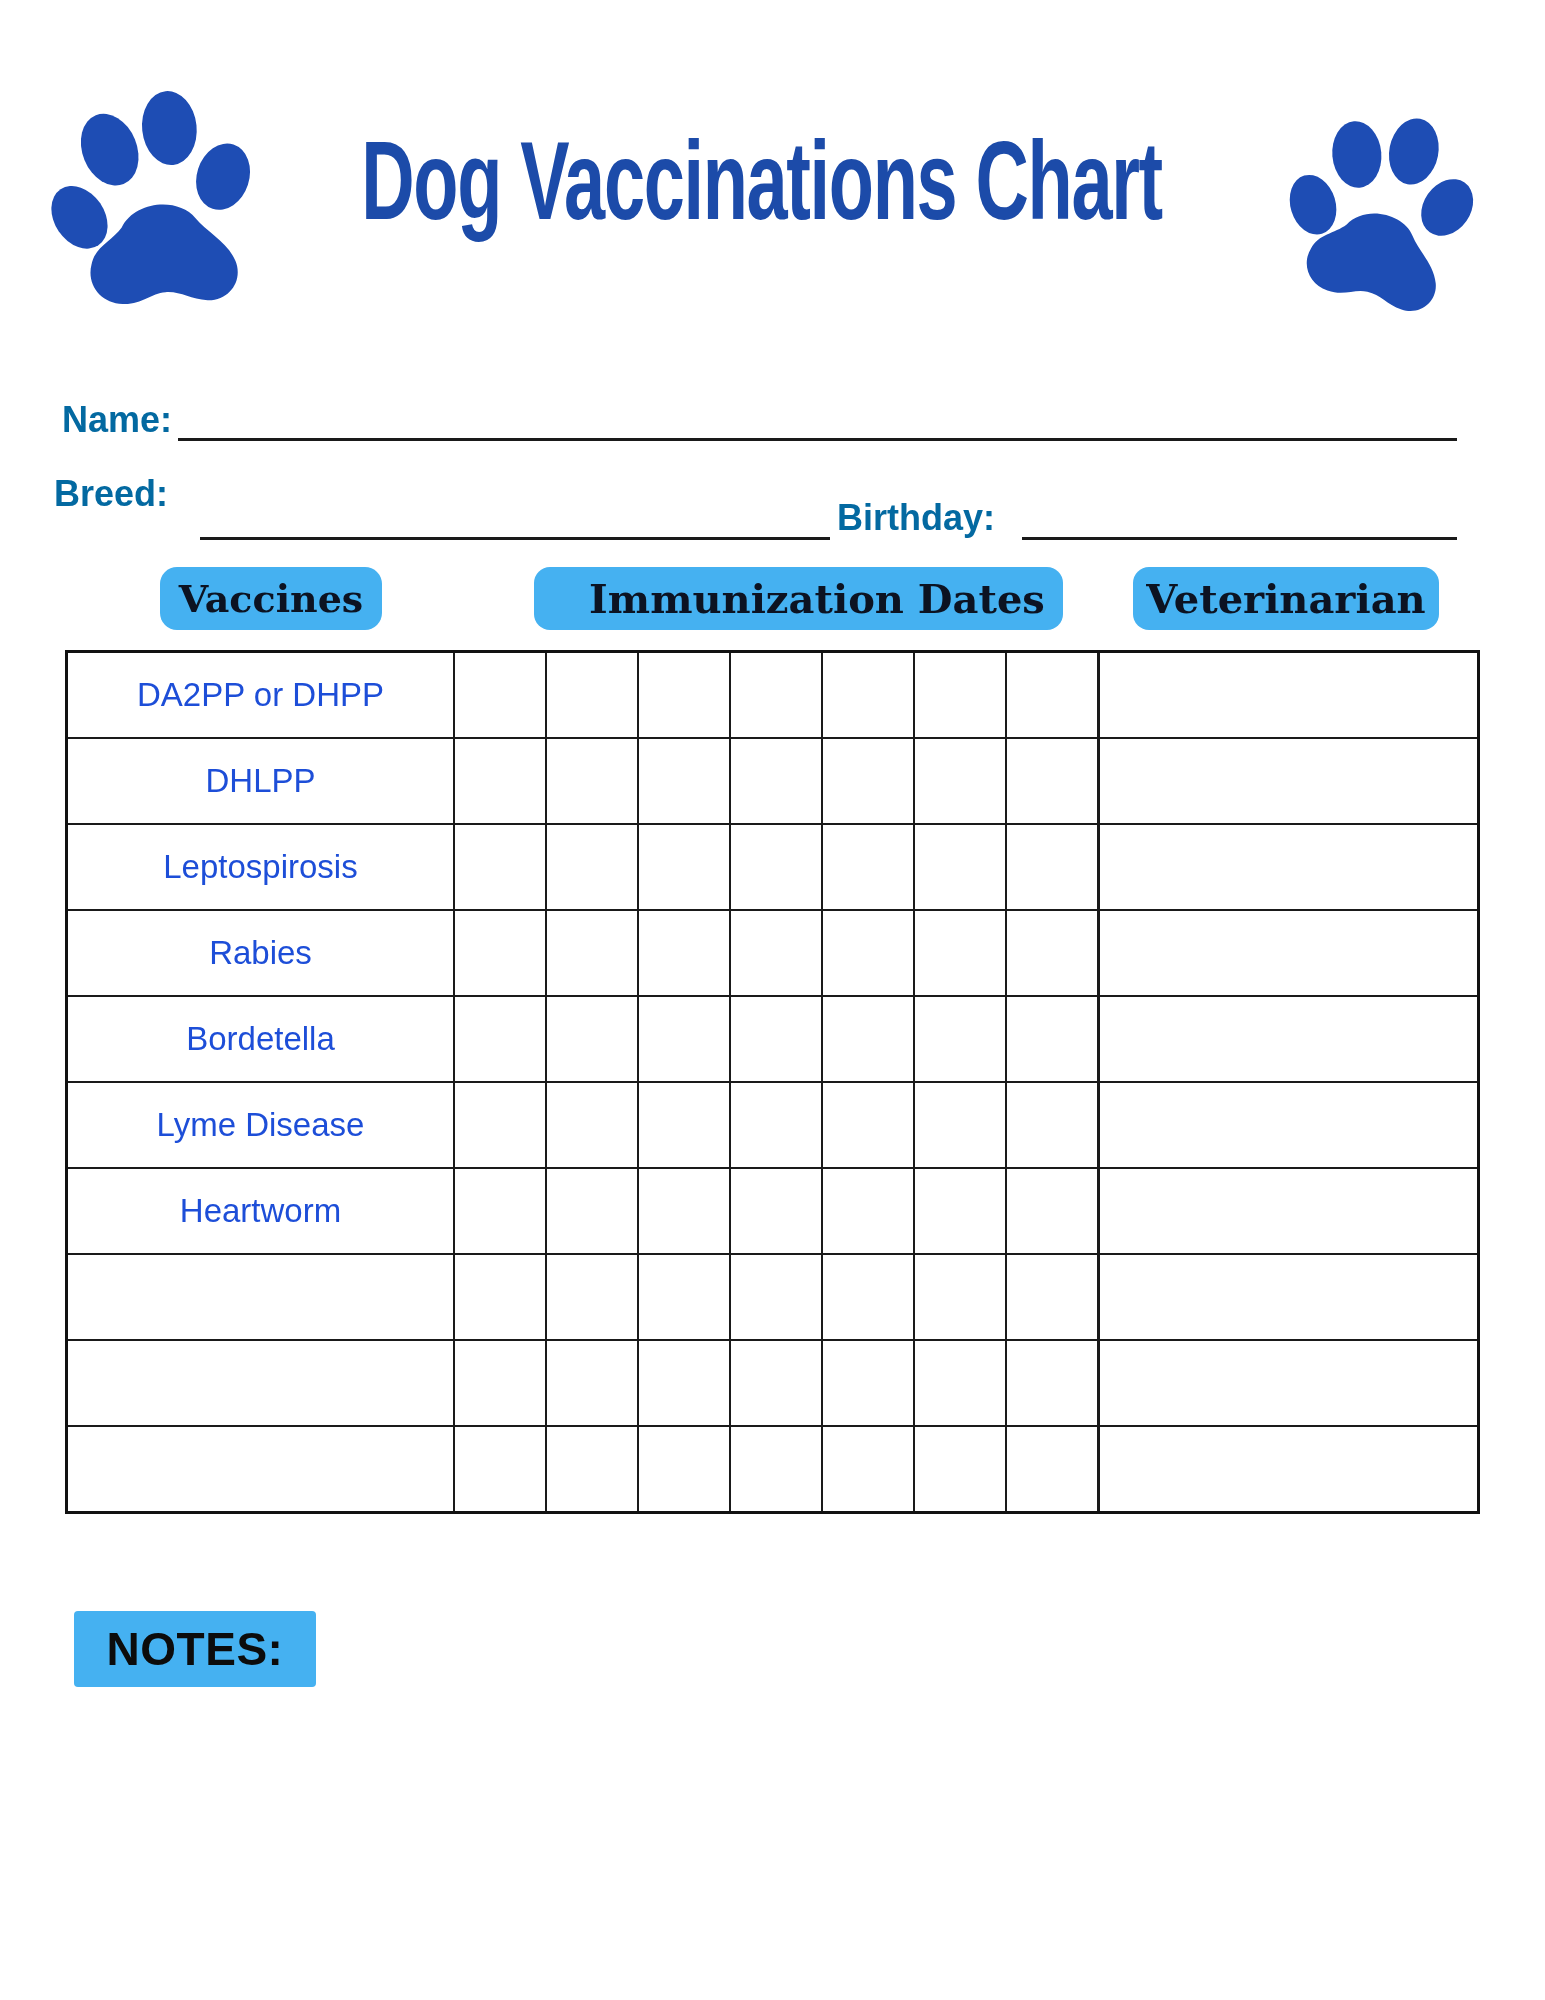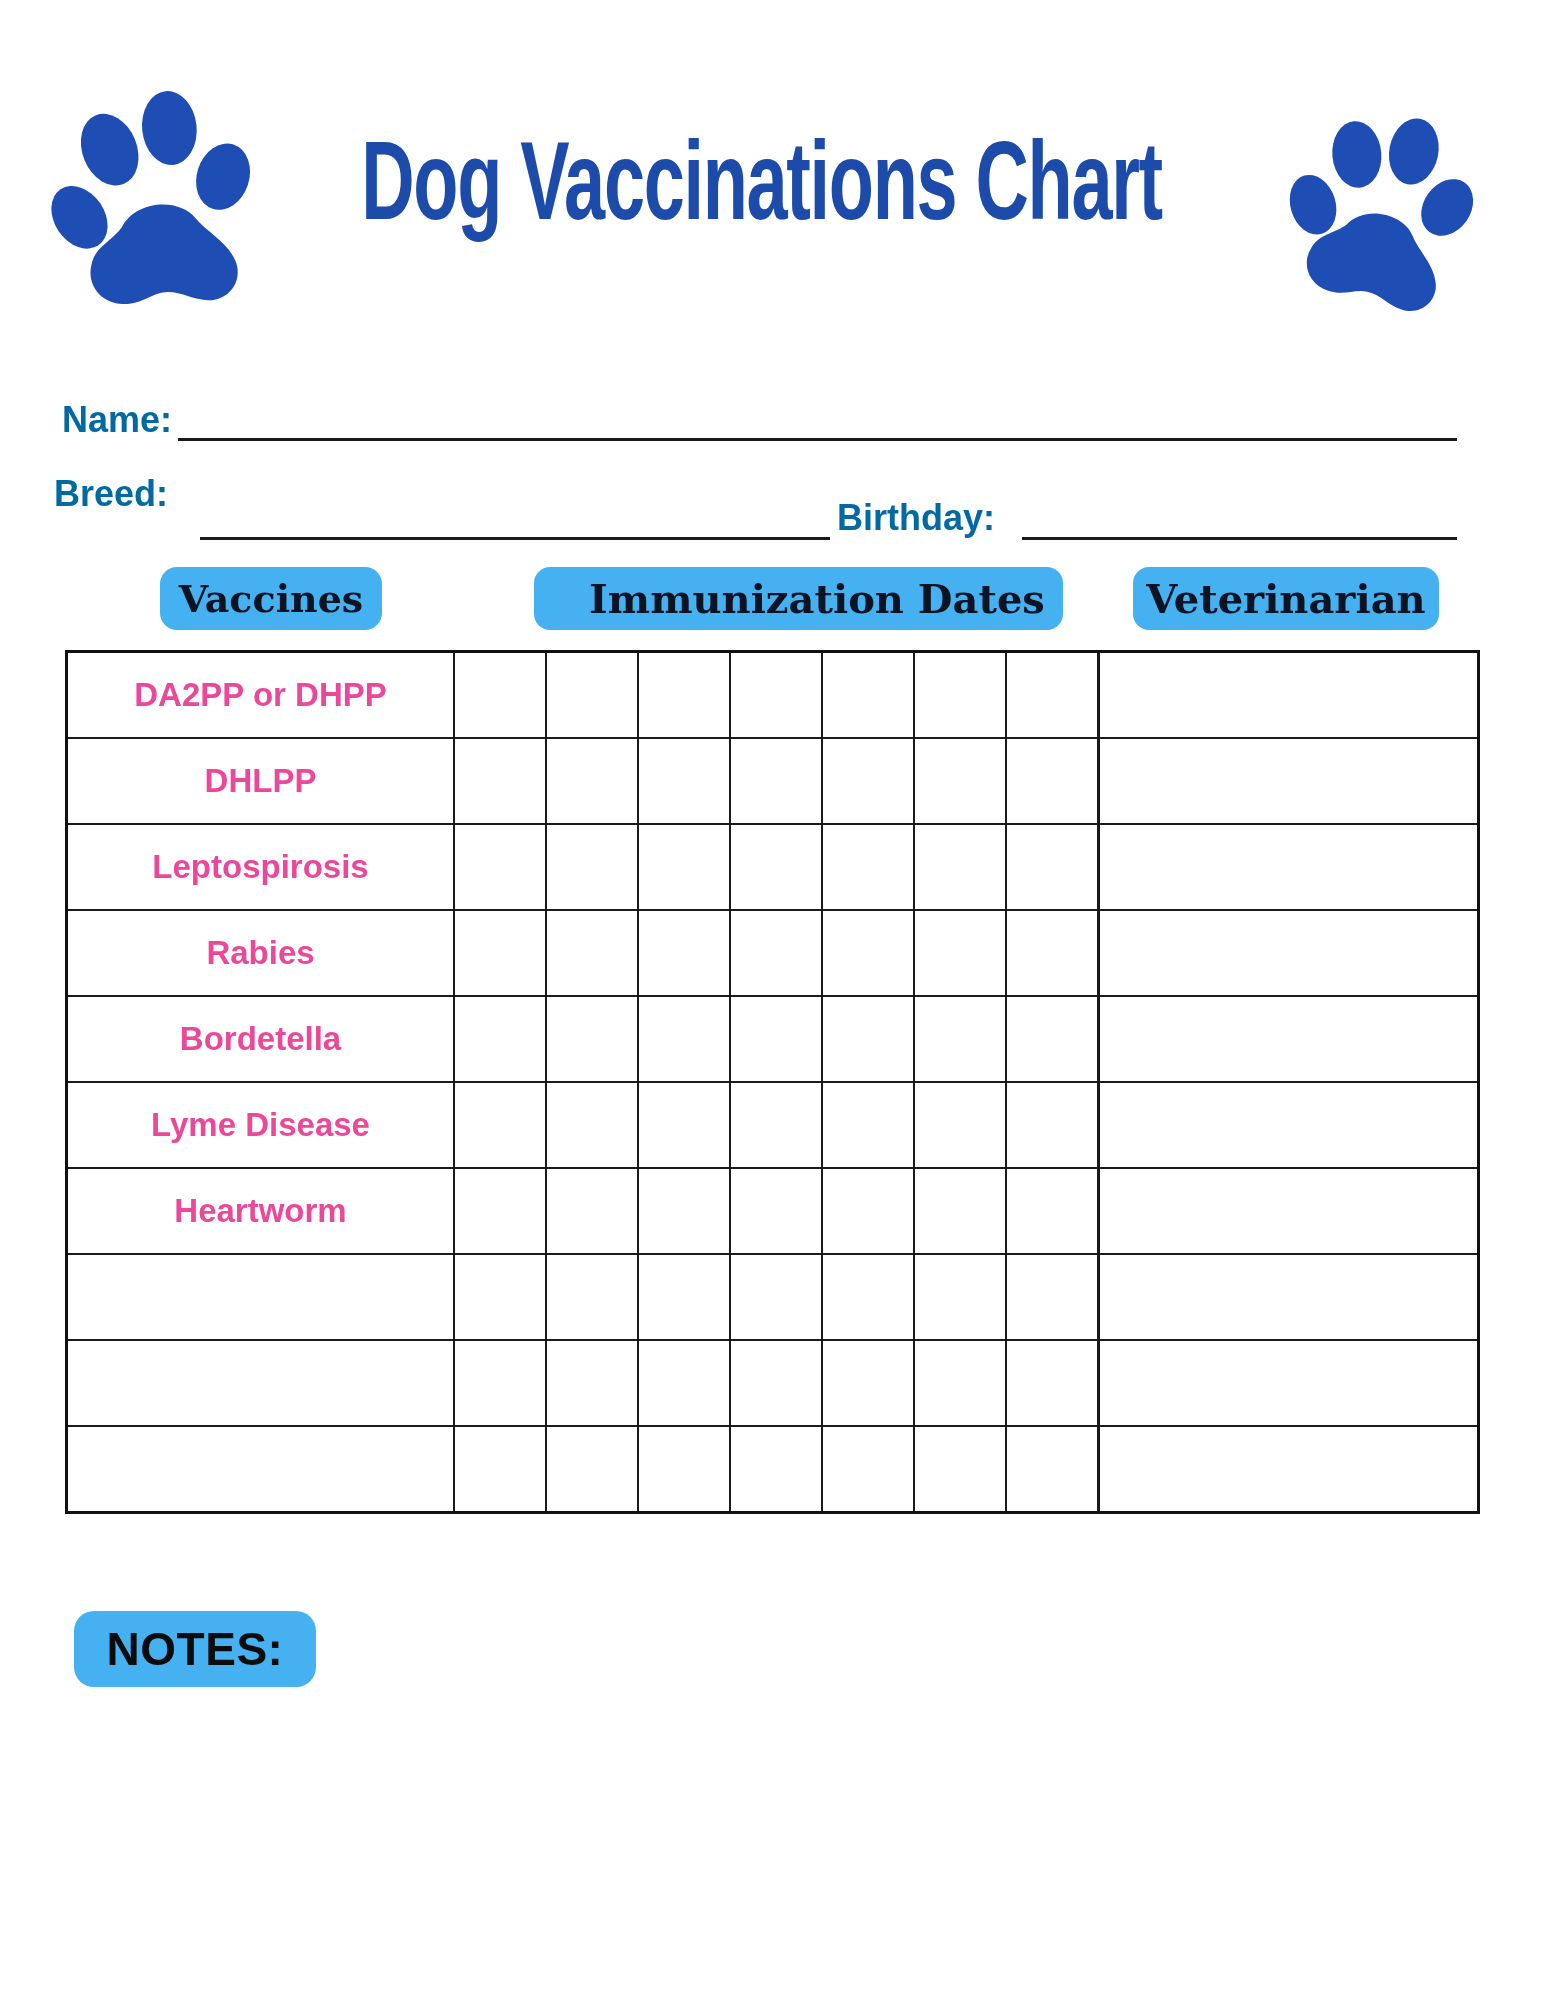--- a/index.html
+++ b/index.html
@@ -61,28 +61,28 @@
     border-bottom: 2px solid #1a1a1a;
   }
   .tr:last-child { border-bottom: none; }
   .td {
     border-right: 2px solid #1a1a1a;
     display: flex; align-items: center; justify-content: center;
     box-sizing: border-box;
   }
   .td:last-child { border-right: none; }
   .td.name-cell {
-    font-weight: bold; font-size: 33px; color: #ec4899; text-align: center;
+    font-weight: normal; font-size: 33px; color: #1d4ed8; text-align: center;
   }
   .td.vet-cell { border-left: 1px solid #1a1a1a; }
 
   
   .notes-pill {
     position: absolute; left: 74px; top: 1611px; width: 242px; height: 76px;
-    border-radius: 20px; background: var(--accent-blue);
+    border-radius: 4px; background: var(--accent-blue);
     display: flex; align-items: center; justify-content: center;
     font-weight: bold; font-size: 46px; color: #0c0c0c; letter-spacing: 0.5px;
   }
 </style>
 </head>
 <body>
 
 <div class="page">
 
   <div class="paw paw-left">

